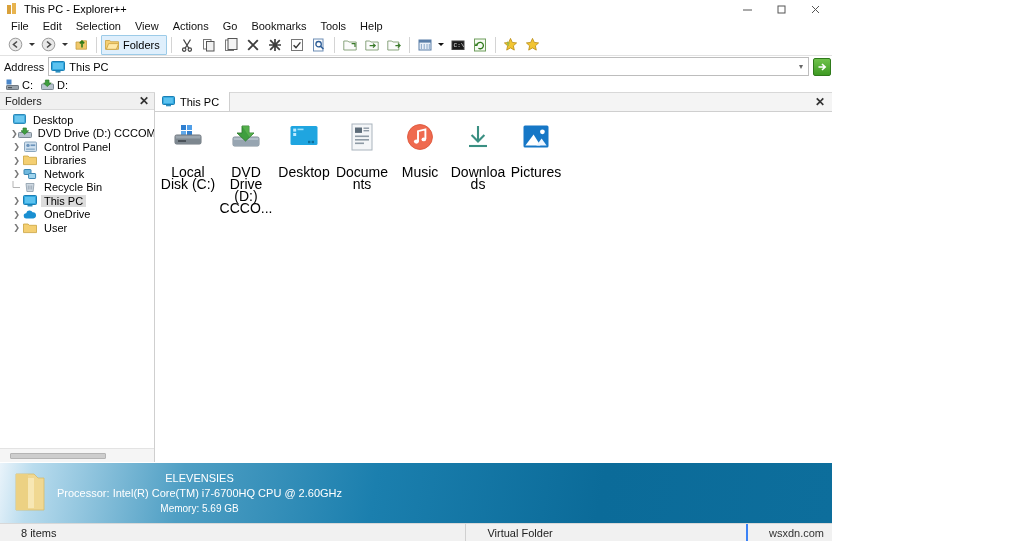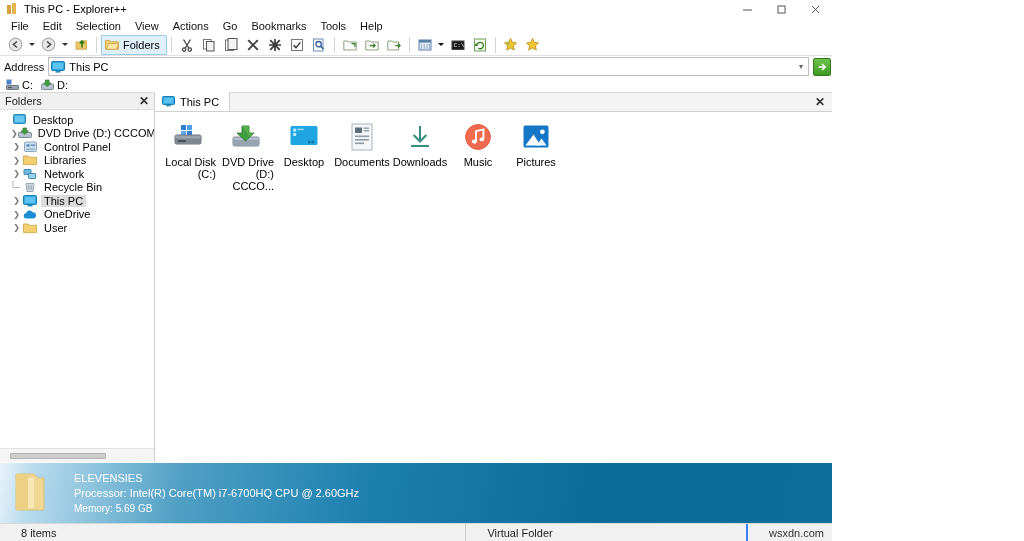--- a/index.html
+++ b/index.html
@@ -94,27 +94,28 @@
   .content { flex: 1; display: flex; flex-direction: column; min-width: 0; background: #fff; }
   .tabstrip { height: 19px; display: flex; align-items: flex-end; background: #f4f4f4; border-bottom: 1px solid #cfcfcf; position: relative; }
   .tab {
     height: 19px; display: flex; align-items: center; gap: 5px; padding: 0 10px 0 7px;
     background: #fff; border-right: 1px solid #cfcfcf; font-size: 11px;
   }
   .tabclose { position: absolute; right: 7px; top: 2px; font-size: 12px; font-weight: bold; color: #333; }
   .files { flex: 1; display: flex; flex-wrap: wrap; align-content: flex-start; padding: 8px 4px; background: #fff; }
   .fitem { width: 56px; display: flex; flex-direction: column; align-items: center; margin: 0 1px 6px 1px; }
   .fitem .gl { height: 34px; display: flex; align-items: center; justify-content: center; }
-  .fitem .nm { font-size: 11px; text-align: right; line-height: 12px; margin-top: 2px; word-break: break-word; }
+  .fitem .nm { font-size: 14px; text-align: center; line-height: 12px; margin-top: 12px; word-break: break-word; }
 
   
   .infopanel {
-    flex: 0 0 61px; height: 61px; display: flex; align-items: center; gap: 28px; padding-left: 14px;
+    flex: 0 0 61px; height: 61px; display: flex; align-items: center; gap: 11px; padding-left: 14px;
     background: linear-gradient(100deg,#e9f3fa 0%,#b9dcee 4%,#4f9fc4 22%, #1b7fae 45%, #0b6b99 72%, #0d6e9c 100%);
     border-top: 1px solid #ffffff;
+    text-align: center;
   }
   .infotext { color: #fff; line-height: 15px; }
   .infotext .l1 { font-size: 11px; }
   .infotext .l2 { font-size: 11px; }
   .infotext .l3 { font-size: 10px; }
 
   
   .statusbar { flex: 0 0 18px; height: 18px; display: flex; align-items: center; background: #f1f1f1; border-top: 1px solid #d8d8d8; }
   .sb { height: 18px; display: flex; align-items: center; font-size: 11px; color: #222; padding-left: 21px; }
   .sb1 { width: 512px; border-right: 1px solid #d0d0d0; }
@@ -518,39 +519,39 @@
               <rect x="5" y="16" width="14" height="1.6" fill="#8e9aa5"></rect>
               <rect x="5" y="19.5" width="9" height="1.6" fill="#8e9aa5"></rect>
             </svg>
           </div>
           <div class="nm">Documents</div>
         </div>
 
         <div class="fitem">
           <div class="gl">
             <svg width="28" height="28" viewBox="0 0 28 28">
-              <path d="M14 3 V18" stroke="#3a8f82" stroke-width="2.1" fill="none"></path>
-              <path d="M7.6 12 L14 18.6 L20.4 12" stroke="#3a8f82" stroke-width="2.1" fill="none"></path>
-              <path d="M5 23 H23" stroke="#3a8f82" stroke-width="2.1"></path>
-            </svg>
-          </div>
-          <div class="nm">Downloads</div>
-        </div>
-
-        <div class="fitem">
-          <div class="gl">
-            <svg width="28" height="28" viewBox="0 0 28 28">
               <circle cx="14" cy="14" r="12.4" fill="#ef6a4f"></circle>
               <circle cx="14" cy="14" r="12.4" fill="none" stroke="#e05a3f"></circle>
               <path d="M12 18.4 V8.2 L19.4 6.4 V16" fill="none" stroke="#ffffff" stroke-width="1.9"></path>
               <ellipse cx="10.4" cy="18.6" rx="2.5" ry="2.1" fill="#ffffff"></ellipse>
               <ellipse cx="17.8" cy="16.4" rx="2.3" ry="1.9" fill="#ffffff"></ellipse>
             </svg>
           </div>
           <div class="nm">Music</div>
+        </div>
+
+        <div class="fitem">
+          <div class="gl">
+            <svg width="28" height="28" viewBox="0 0 28 28">
+              <path d="M14 3 V18" stroke="#3a8f82" stroke-width="2.1" fill="none"></path>
+              <path d="M7.6 12 L14 18.6 L20.4 12" stroke="#3a8f82" stroke-width="2.1" fill="none"></path>
+              <path d="M5 23 H23" stroke="#3a8f82" stroke-width="2.1"></path>
+            </svg>
+          </div>
+          <div class="nm">Downloads</div>
         </div>
 
         <div class="fitem">
           <div class="gl">
             <svg width="28" height="26" viewBox="0 0 28 26">
               <rect x="1.5" y="1.5" width="25" height="22" rx="1.5" fill="#1677c6"></rect>
               <circle cx="20.4" cy="7.8" r="2.4" fill="#ffffff"></circle>
               <path d="M3.4 21.6 L11.6 10.4 L18.4 21.6 Z" fill="#ffffff"></path>
               <path d="M14.4 21.6 L19.6 14.4 L24.6 21.6 Z" fill="#eef6ff"></path>
             </svg>

